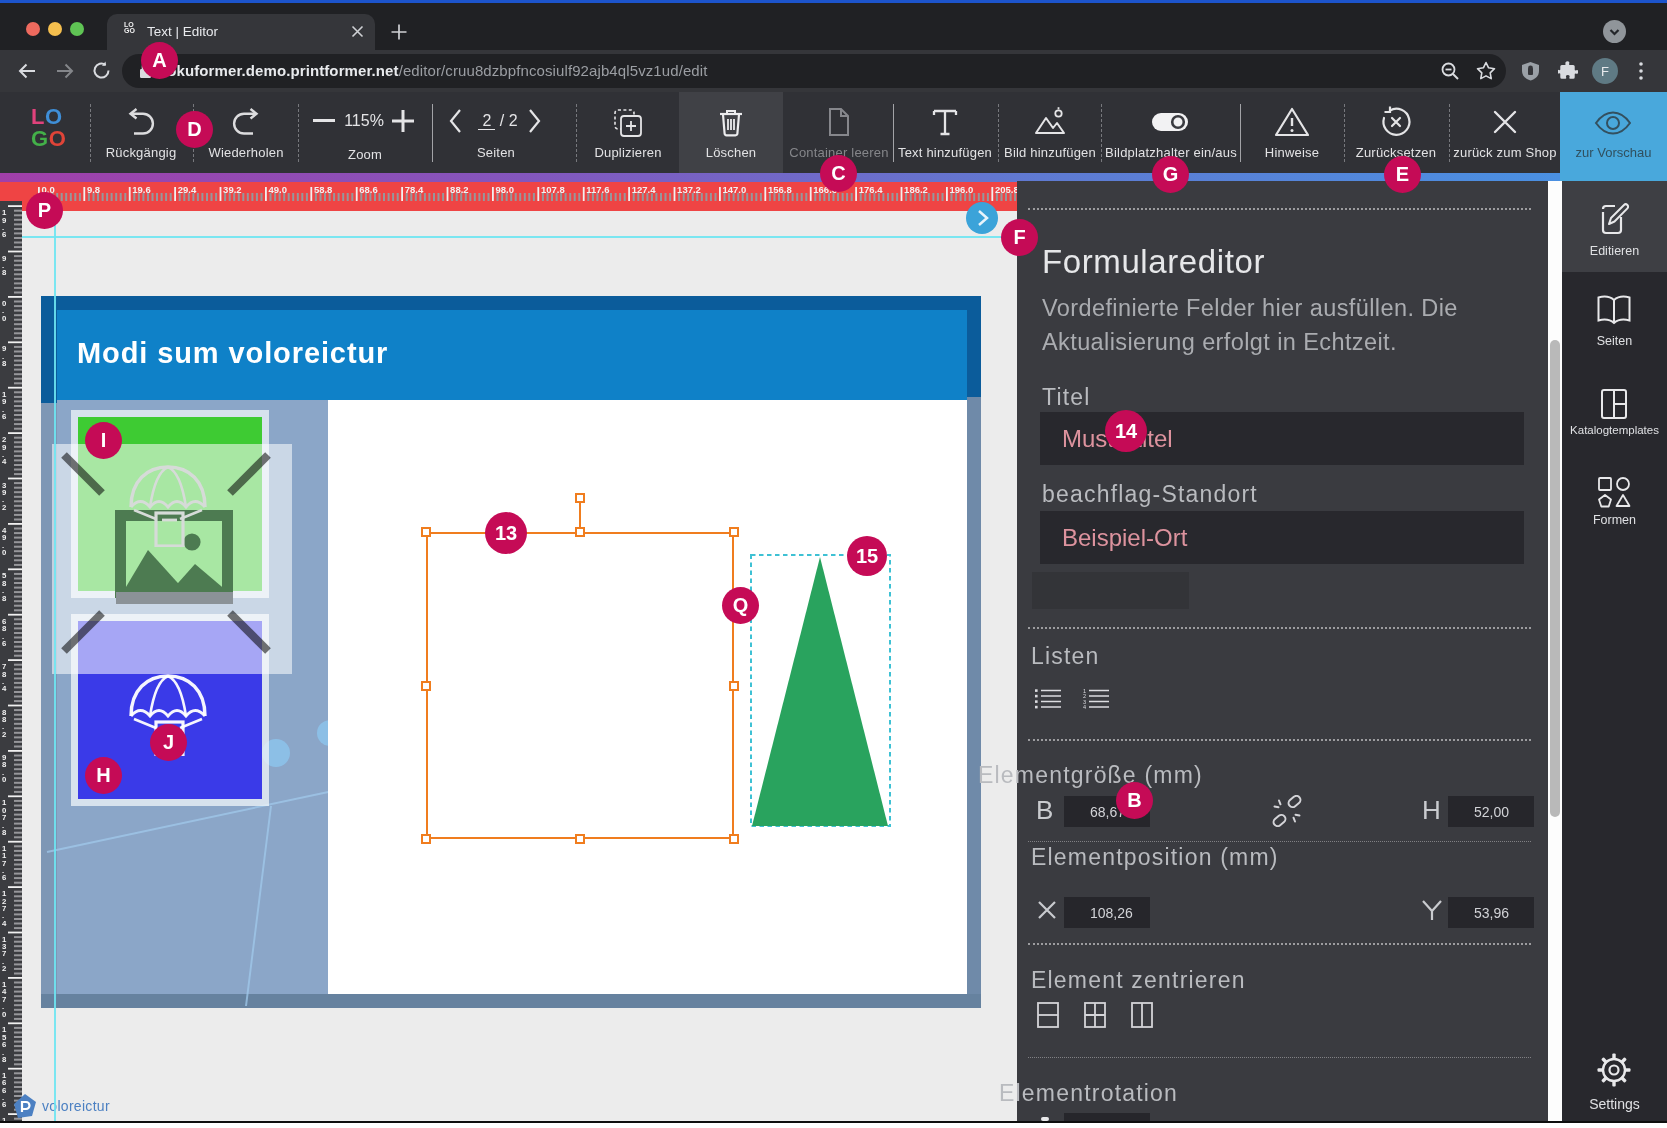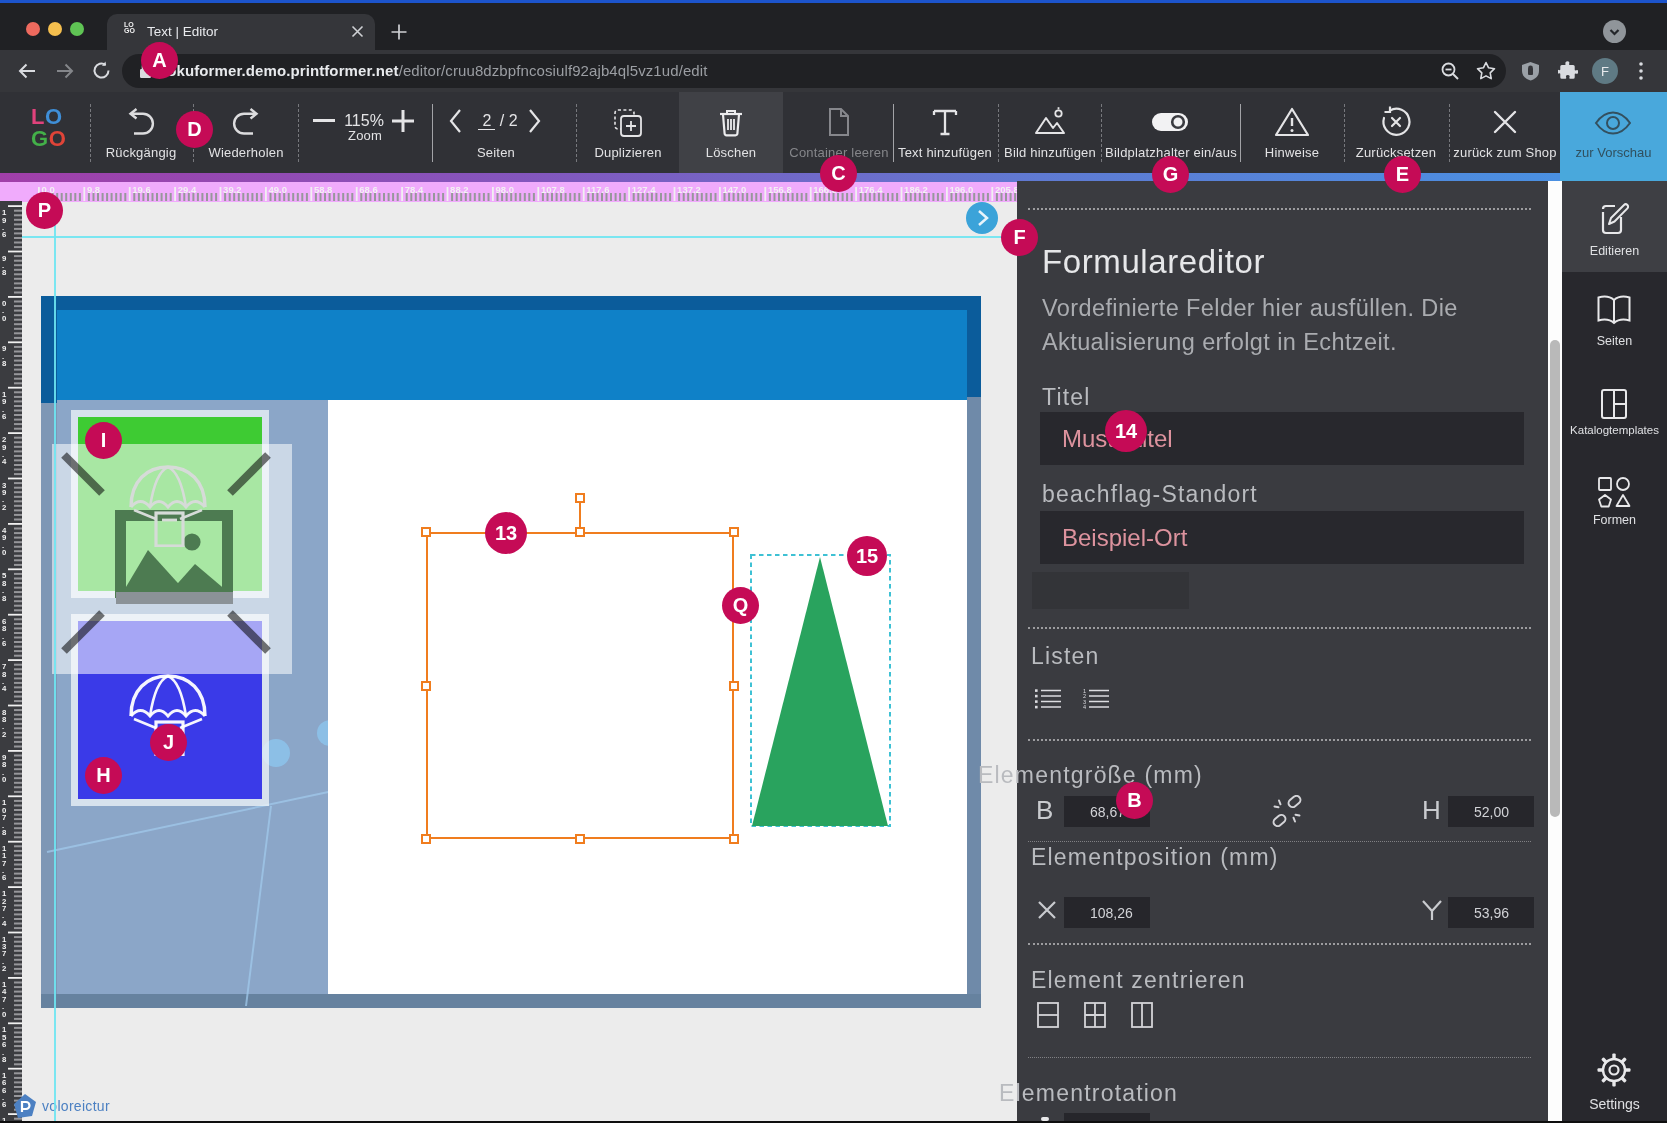--- a/index.html
+++ b/index.html
@@ -98,21 +98,21 @@
         </g>
       </svg></div>
 <div class="tb-label" style="left:166px;top:145px;width:160px">Wiederholen</div>
 <svg class="abs" style="left:313px;top:119px" width="22" height="4">
       <rect width="22" height="3" fill="#e4e4e6"></rect>
     </svg>
 <div class="abs" style="left:338px;top:112px;width:52px;font-size:16px;color:#e4e4e6;text-align:center">115%</div>
 <svg class="abs" style="left:392px;top:110px" width="22" height="22">
       <path d="M11 0 V22 M0 11 H22" stroke="#e4e4e6" stroke-width="3"></path>
     </svg>
-<div class="tb-label" style="left:285px;top:128px;width:160px">Zoom</div>
+<div class="tb-label" style="left:285px;top:147px;width:160px">Zoom</div>
 <svg class="abs" style="left:448px;top:108px" width="14" height="26">
       <path d="M12 2 L3 13 L12 24" stroke="#e4e4e6" stroke-width="2.2" fill="none"></path>
     </svg>
 <div class="abs" style="left:470px;top:112px;width:56px;font-size:16px;color:#e4e4e6;text-align:center"><span style="border-bottom:1.5px solid #e4e4e6;padding:0 4px">2</span> / 2</div>
 <svg class="abs" style="left:528px;top:108px" width="14" height="26">
       <path d="M2 2 L11 13 L2 24" stroke="#e4e4e6" stroke-width="2.2" fill="none"></path>
     </svg>
 <div class="tb-label" style="left:416px;top:145px;width:160px">Seiten</div>
 <div class="abs" style="left:612px;top:107px"><svg width="32" height="32" viewBox="0 0 32 32">
         <rect x="3" y="3" width="19" height="19" rx="3" fill="none" stroke="#e4e4e6" stroke-width="1.6" stroke-dasharray="3 2.4"></rect>
@@ -164,21 +164,21 @@
       </svg></div>
 <div class="tb-label" style="left:1430px;top:145px;width:150px">zurück zum Shop</div>
 <div class="abs" style="left:1560px;top:92px;width:107px;height:89px;background:#49a8dc"></div>
 <div class="abs" style="left:1594px;top:110px"><svg width="38" height="26" viewBox="0 0 38 26">
         <path d="M2 13 C8 4.5 14 2.5 19 2.5 C24 2.5 30 4.5 36 13 C30 21.5 24 23.5 19 23.5 C14 23.5 8 21.5 2 13 Z" fill="none" stroke="#33505f" stroke-width="2"></path>
         <circle cx="19" cy="13" r="6" fill="none" stroke="#33505f" stroke-width="2"></circle>
       </svg></div>
 <div class="abs" style="left:1560px;top:145px;width:107px;text-align:center;font-size:13px;color:#30505f">zur Vorschau</div>
 <div class="abs" style="left:0;top:173px;width:1560px;height:9px;background:linear-gradient(to right,#a13fa9,#8456bd,#5f7ad2,#4a90e2)"></div>
 <div class="abs" style="left:0;top:182px;width:1017px;height:939px;background:#ececec"></div>
-<div class="abs" style="left:0;top:182px;width:1017px;height:20px;background:#f0abfc;overflow:hidden">
+<div class="abs" style="left:0;top:182px;width:1017px;height:29px;background:#ef4444;overflow:hidden">
       <svg width="1017" height="19" style="position:absolute;left:0;top:0">
         <rect x="38.0" y="5" width="1.8" height="14" fill="#f0f0f0"></rect>
         <text x="41.5" y="11" font-size="9.5" font-weight="bold" fill="#f2f2f2" font-family="Liberation Sans, sans-serif">0.0</text>
         <rect x="42.5" y="11" width="2" height="8" fill="#97979b"></rect>
         <rect x="47.1" y="11" width="2" height="8" fill="#97979b"></rect>
         <rect x="51.6" y="11" width="2" height="8" fill="#97979b"></rect>
         <rect x="56.2" y="11" width="2" height="8" fill="#97979b"></rect>
         <rect x="60.7" y="11" width="2" height="8" fill="#97979b"></rect>
         <rect x="65.2" y="11" width="2" height="8" fill="#97979b"></rect>
         <rect x="69.8" y="11" width="2" height="8" fill="#97979b"></rect>
@@ -711,20 +711,21 @@
       </div>
     </div>
 <div class="abs" style="left:41px;top:296px;width:940px;height:712px">
 <div class="abs" style="left:0;top:0;width:940px;height:14px;background:#0b5c9b"></div>
 <div class="abs" style="left:0;top:0;width:16px;height:107px;background:#0b5c9b"></div>
 <div class="abs" style="left:926px;top:0;width:14px;height:101px;background:#0b5c9b"></div>
 <div class="abs" style="left:0;top:107px;width:16px;height:591px;background:#7e97b5"></div>
 <div class="abs" style="left:926px;top:101px;width:14px;height:597px;background:#6f8aa9"></div>
 <div class="abs" style="left:0;top:698px;width:940px;height:14px;background:#66829f"></div>
 <div class="abs" style="left:16px;top:14px;width:910px;height:90px;background:#0f81c8"></div>
+<div class="abs" style="left:36px;top:41px;font-size:29px;font-weight:bold;color:#fff;letter-spacing:.9px">Modi sum voloreictur</div>
 <div class="abs" style="left:16px;top:104px;width:271px;height:594px;background:#8ba6c8;overflow:hidden">
 <div class="abs" style="left:260px;top:320px;width:26px;height:26px;border-radius:50%;background:rgba(140,192,232,.95)"></div>
 <div class="abs" style="left:205px;top:339px;width:28px;height:28px;border-radius:50%;background:rgba(140,192,232,.95)"></div>
 </div>
 <svg class="abs" style="left:0;top:484px" width="295" height="226">
         <g stroke="rgba(160,200,235,.75)" stroke-width="2" fill="none">
           <path d="M292 11 L6 72"></path>
           <path d="M230 26 L205 226"></path>
         </g>
       </svg>

